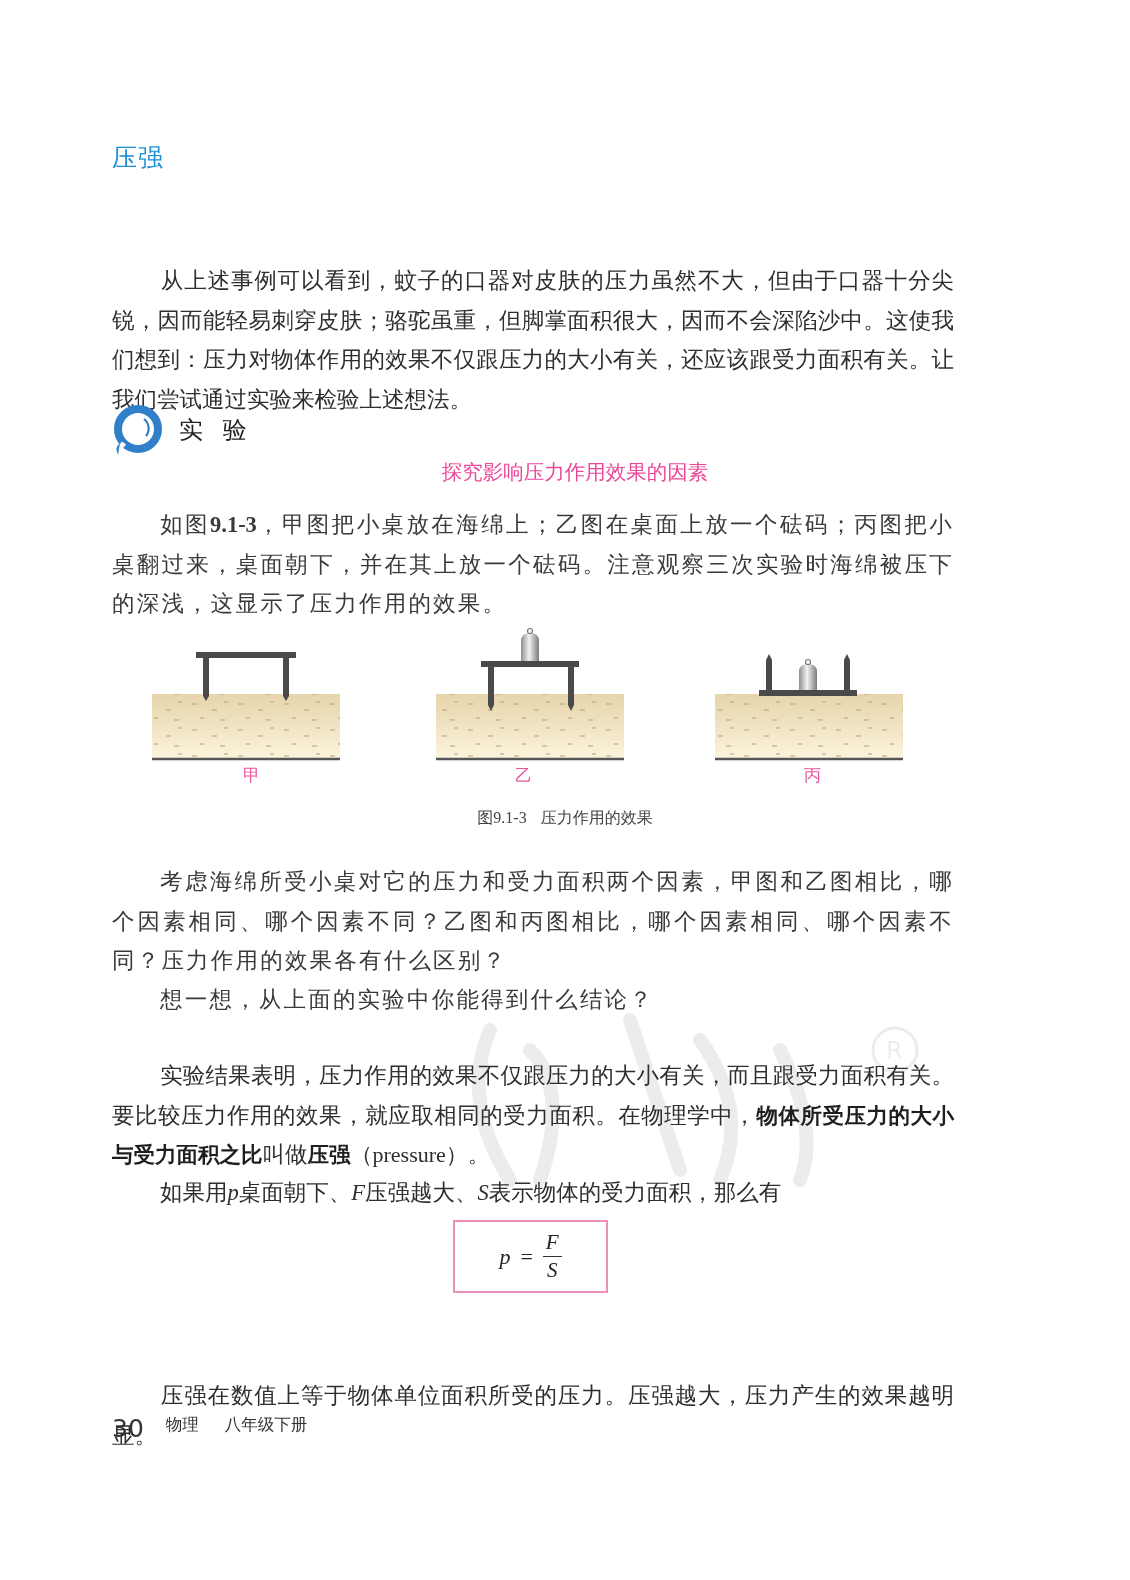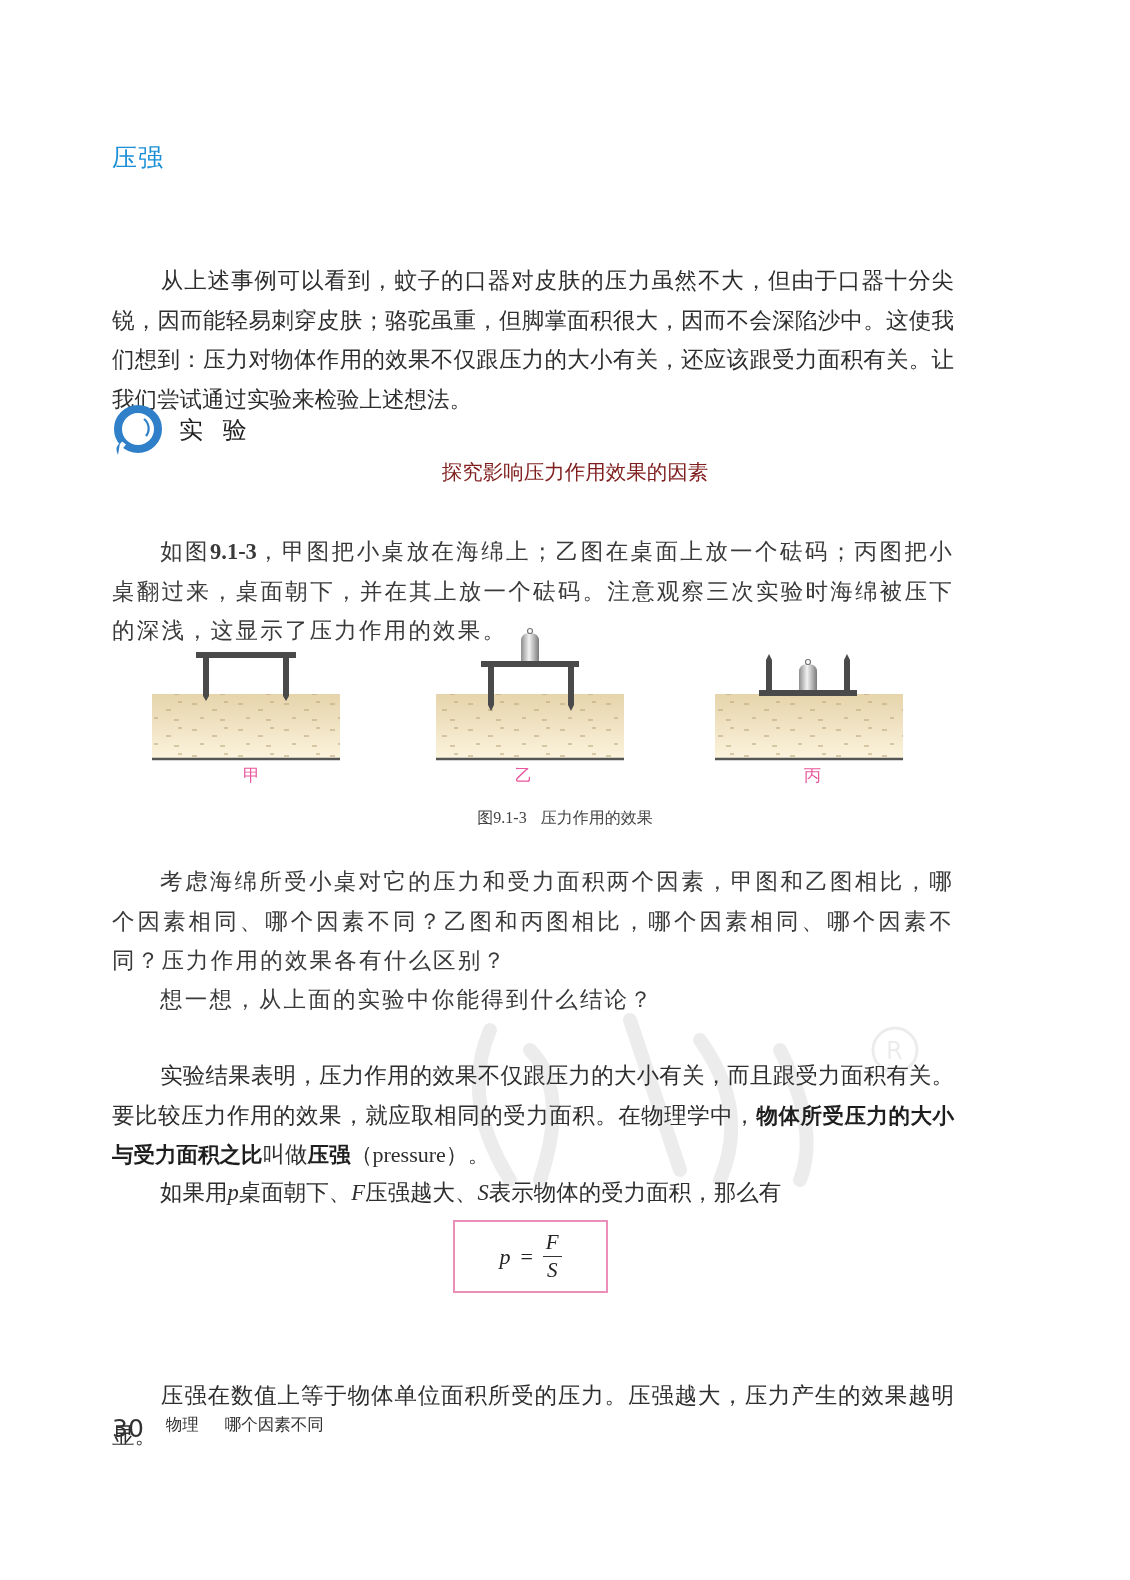--- a/index.html
+++ b/index.html
@@ -24,26 +24,26 @@
 
     .exp-header { position: absolute; left: 110px; top: 402px; height: 56px; display: flex; align-items: center; text-align: right; }
     .exp-icon { width: 55px; height: 55px; }
     .exp-label {
       margin-left: 14px; font-family: "DejaVu Sans", "Liberation Sans", sans-serif;
       font-size: 24px; color: #222; letter-spacing: 6px;
     }
 
     .exp-title {
       position: absolute; left: 0; width: 1130px; top: 458px; text-align: center;
-      font-family: "DejaVu Sans", "Liberation Sans", sans-serif; font-size: 20.5px; color: #7f1d1d;
+      font-family: "DejaVu Sans", "Liberation Sans", sans-serif; font-size: 20.5px; color: #ec4899;
       padding-left: 16px;
     }
     .exp-title span { position: relative; left: 2px; }
 
-    .p2 { top: 532px; }
+    .p2 { top: 505px; }
     .p2 .fig-ref { font-family: "Liberation Serif", serif; font-weight: bold; letter-spacing: 0; }
 
     .figure { position: absolute; left: 140px; top: 620px; width: 780px; height: 230px; }
     .figure svg { position: absolute; left: 0; top: 0; }
 
     .fig-label {
       position: absolute; font-size: 17px; color: #e8579b; font-family: "DejaVu Sans", sans-serif;
     }
 
     .fig-caption {
@@ -187,14 +187,14 @@
     <span class="num">F</span>
     <span class="den">S</span>
   </span>
 </div>
 
 <p class="para p7"><span class="indent"></span><span>压强在数值上等于物体单位面积所受的压力。压强越大，压力产生的效果越明显。</span></p>
 
 <div class="footer">
   <span class="page-num">30</span>
   <span class="subject">物理</span>
-  <span class="grade">哪个因素不同</span>
+  <span class="grade">八年级下册</span>
 </div>
 
 </body></html>

